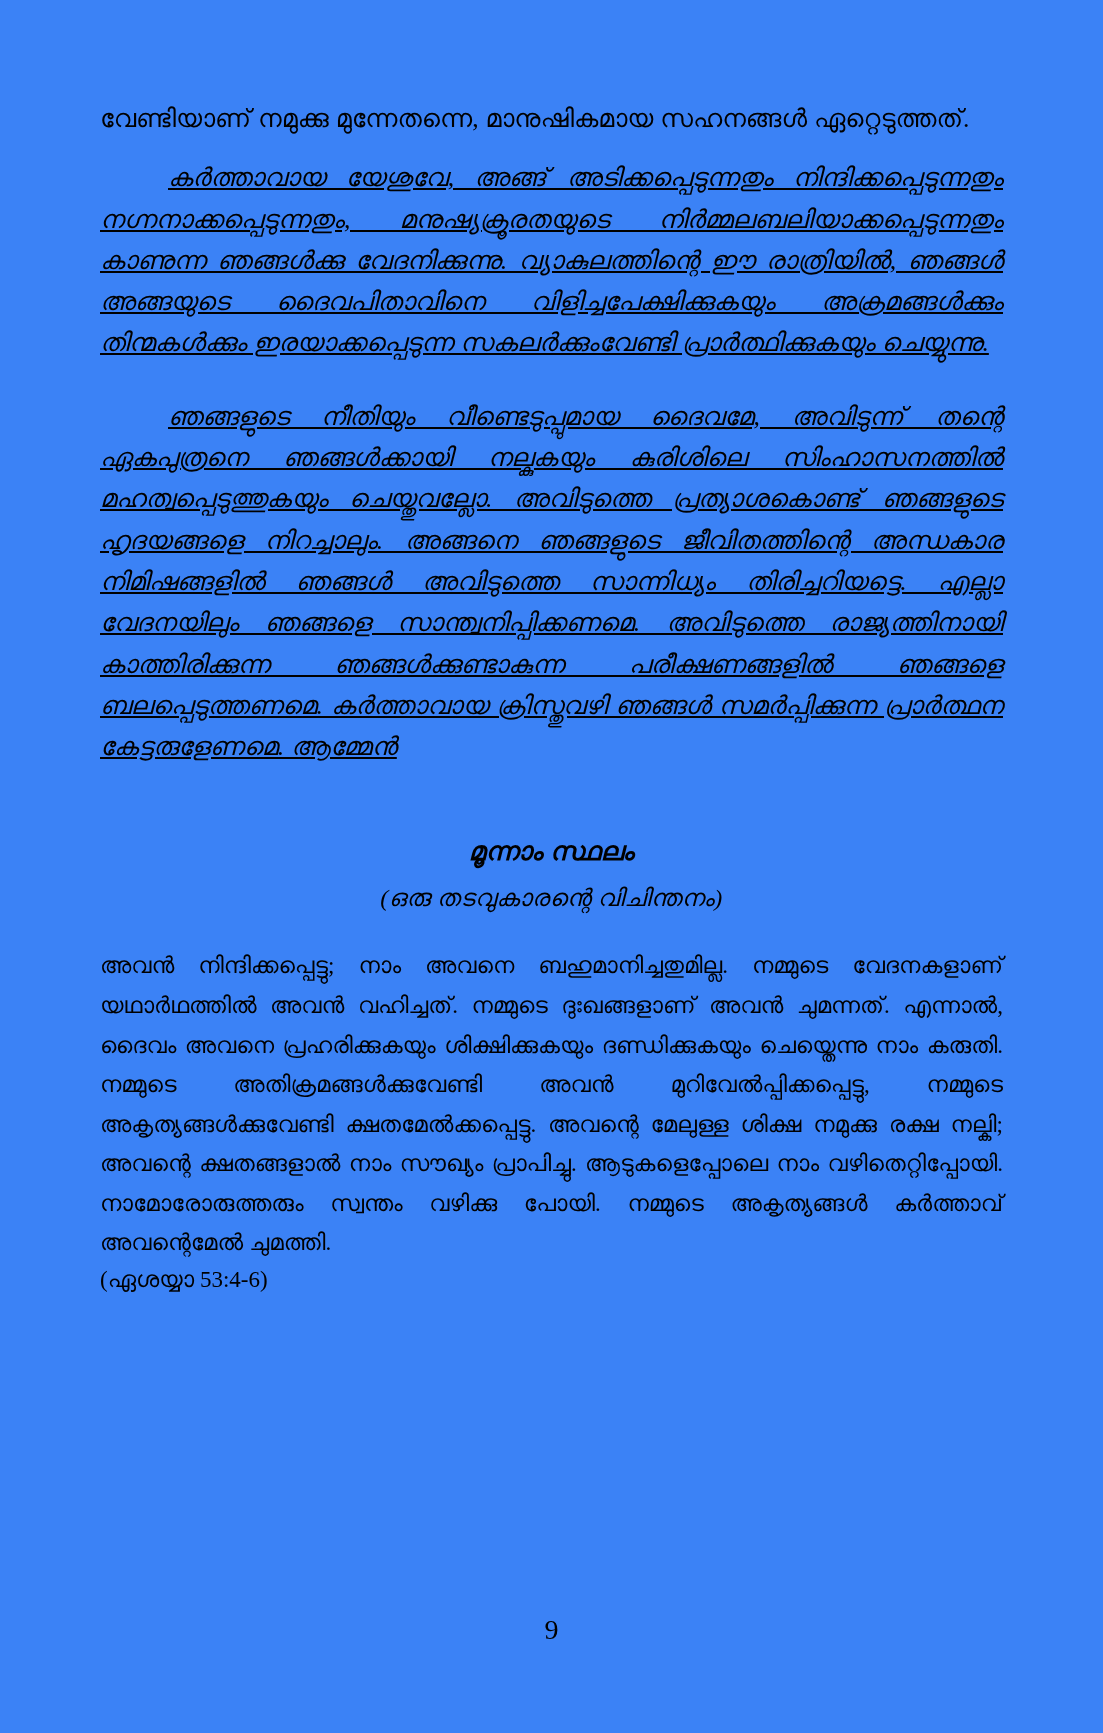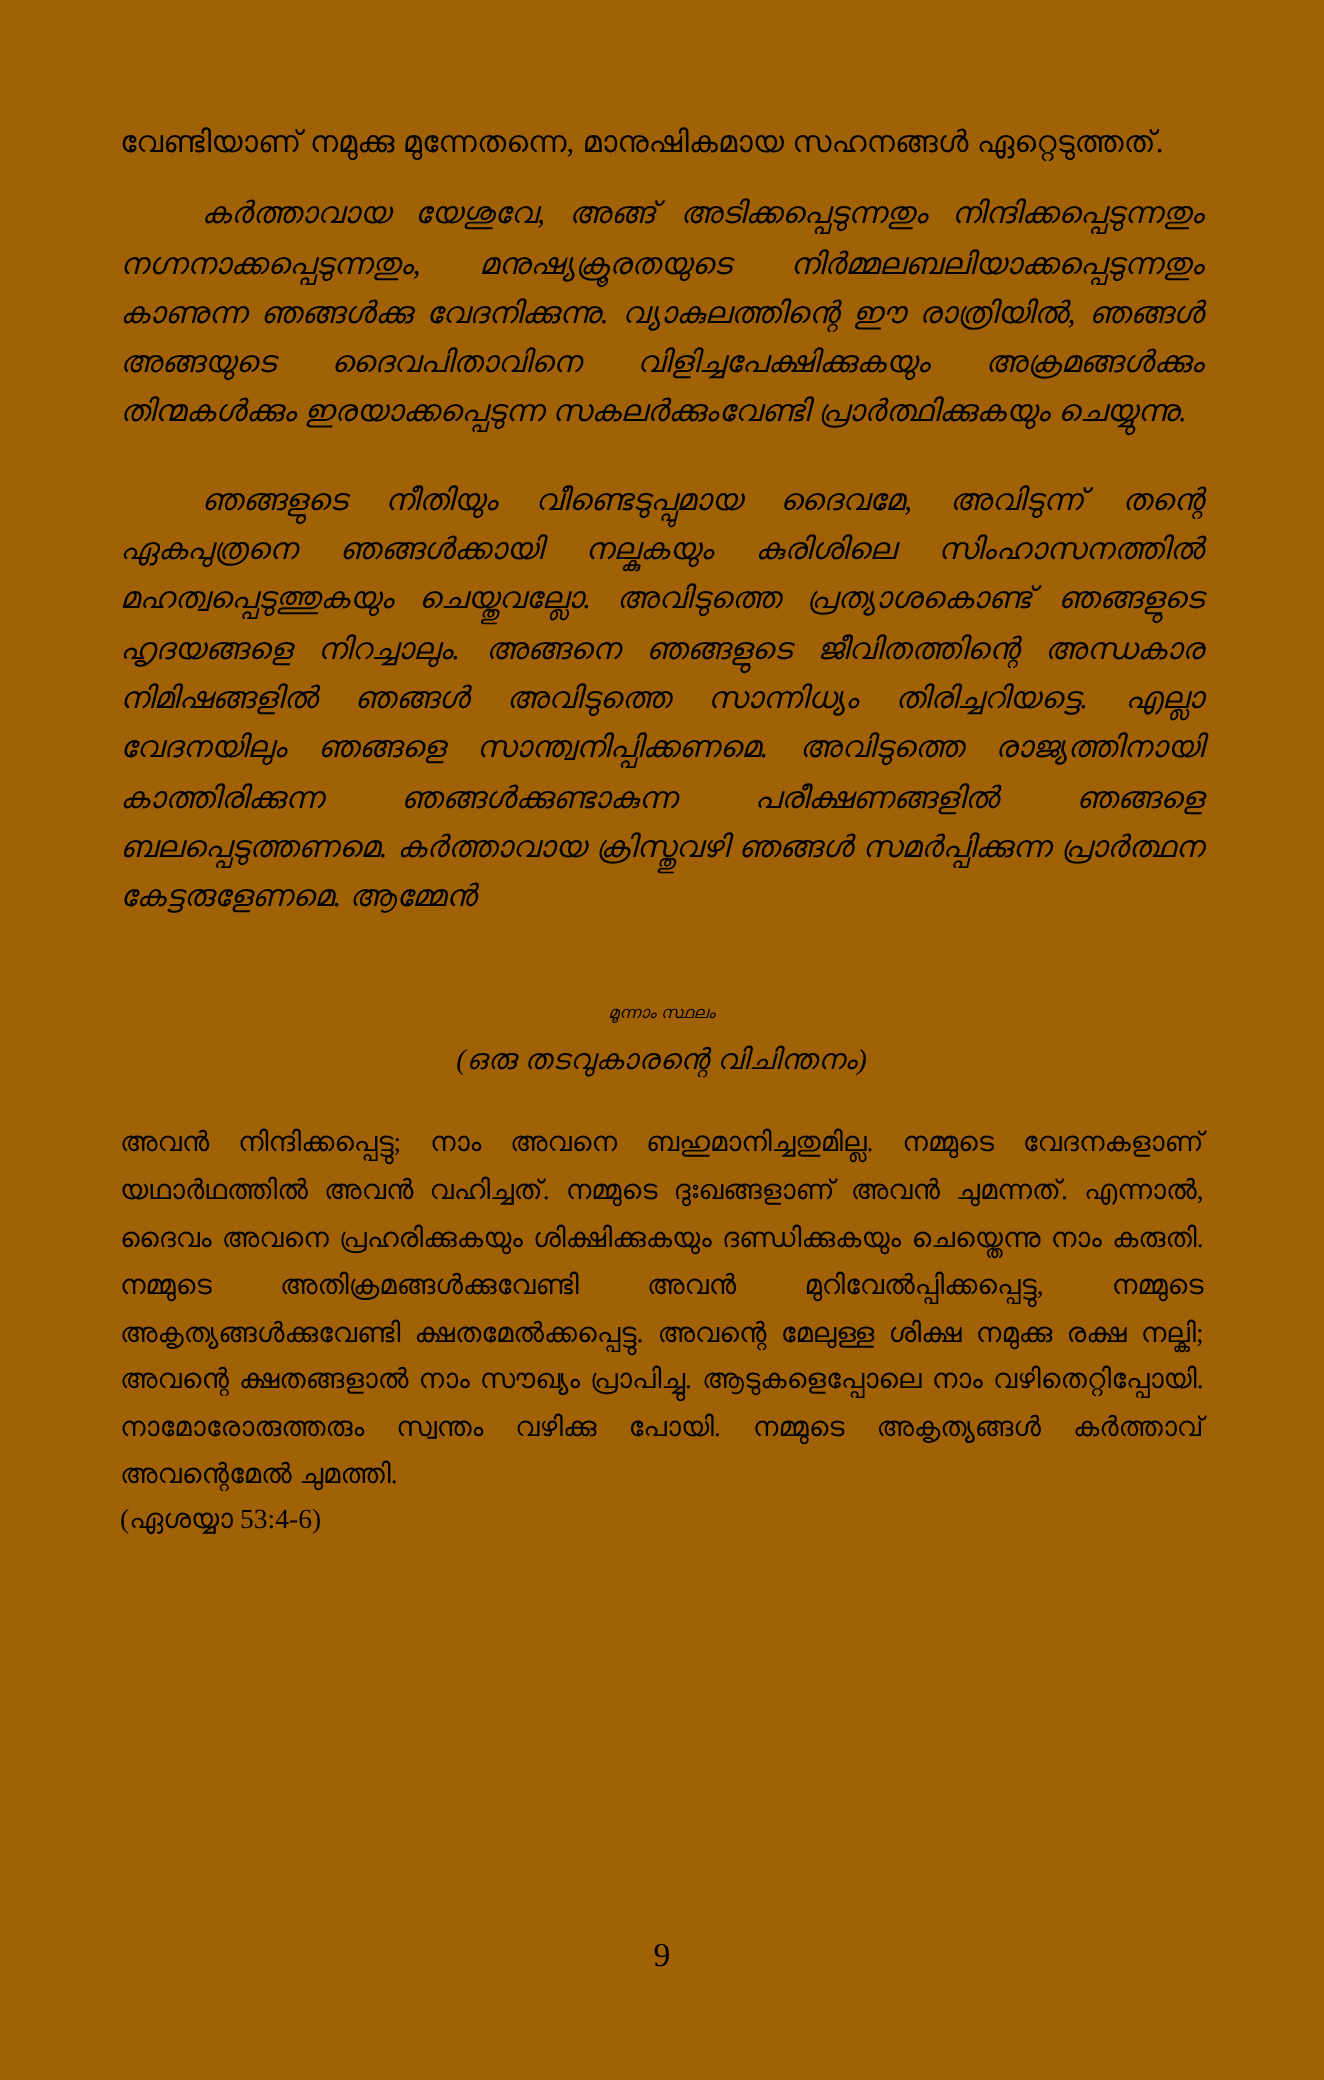--- a/index.html
+++ b/index.html
@@ -10,21 +10,21 @@
   }
   body {
     font-family: "Liberation Serif", "DejaVu Serif", serif;
     color: #000000;
   }
   .page {
     position: relative;
     width: 1103px;
     height: 1733px;
     margin: 0 auto;
-    background: #a16207;
+    background: #3b82f6;
     box-sizing: border-box;
     overflow: hidden;
   }
   .content {
     position: absolute;
     left: 100px;
     top: 98px;
     width: 903px;
   }
 
@@ -36,38 +36,39 @@
     text-align: justify;
     text-justify: inter-word;
     word-spacing: 0.02em;
   }
   .para.upright {
     font-style: normal;
   }
   .para.prayer {
     font-style: italic;
     text-indent: 68px;
+    text-decoration: underline;
   }
   .para.scripture {
     text-indent: 0;
     font-size: 23px;
     line-height: 1.72;
   }
   .para.lead {
     text-indent: 0;
   }
   .gap-sm { height: 14px; }
   .gap-xl { height: 66px; }
 
   
   .station-label {
     text-align: center;
-    font-size: 14px;
+    font-size: 26px;
     font-style: italic;
-    font-weight: 400;
+    font-weight: 700;
     letter-spacing: 0.02em;
     margin: 0 0 18px 0;
   }
   .station-title {
     text-align: center;
     font-size: 33px;
     font-weight: 700;
     font-style: normal;
     letter-spacing: 0.005em;
     margin: 0 0 14px 0;

